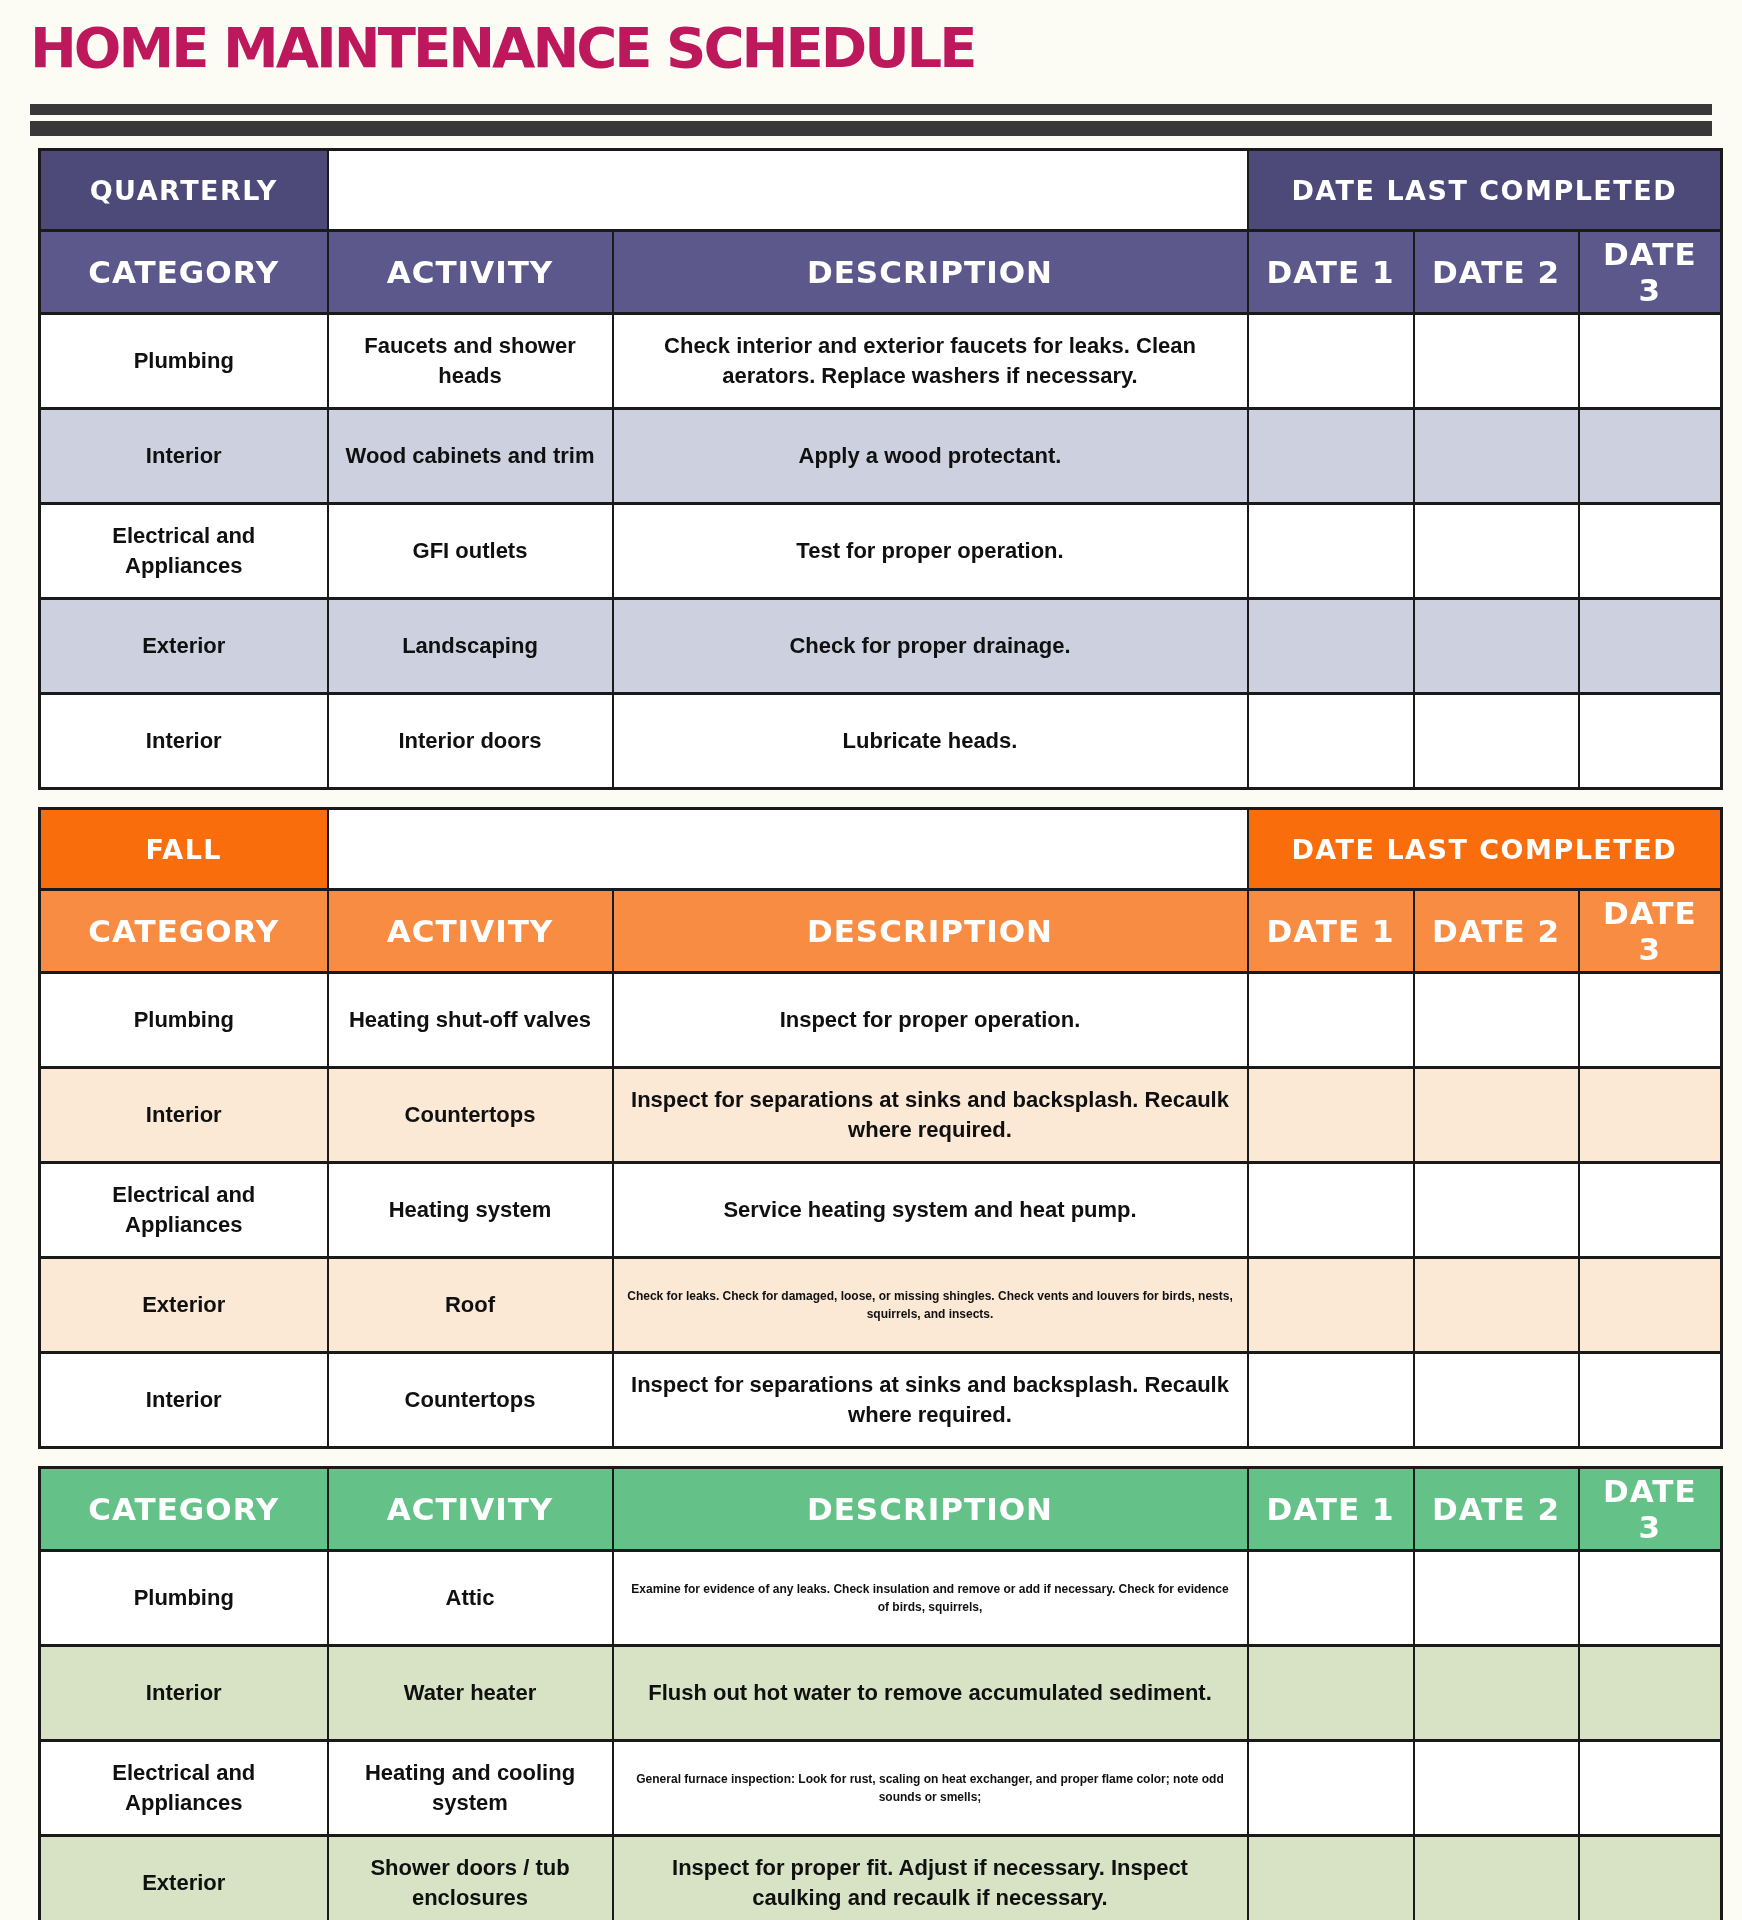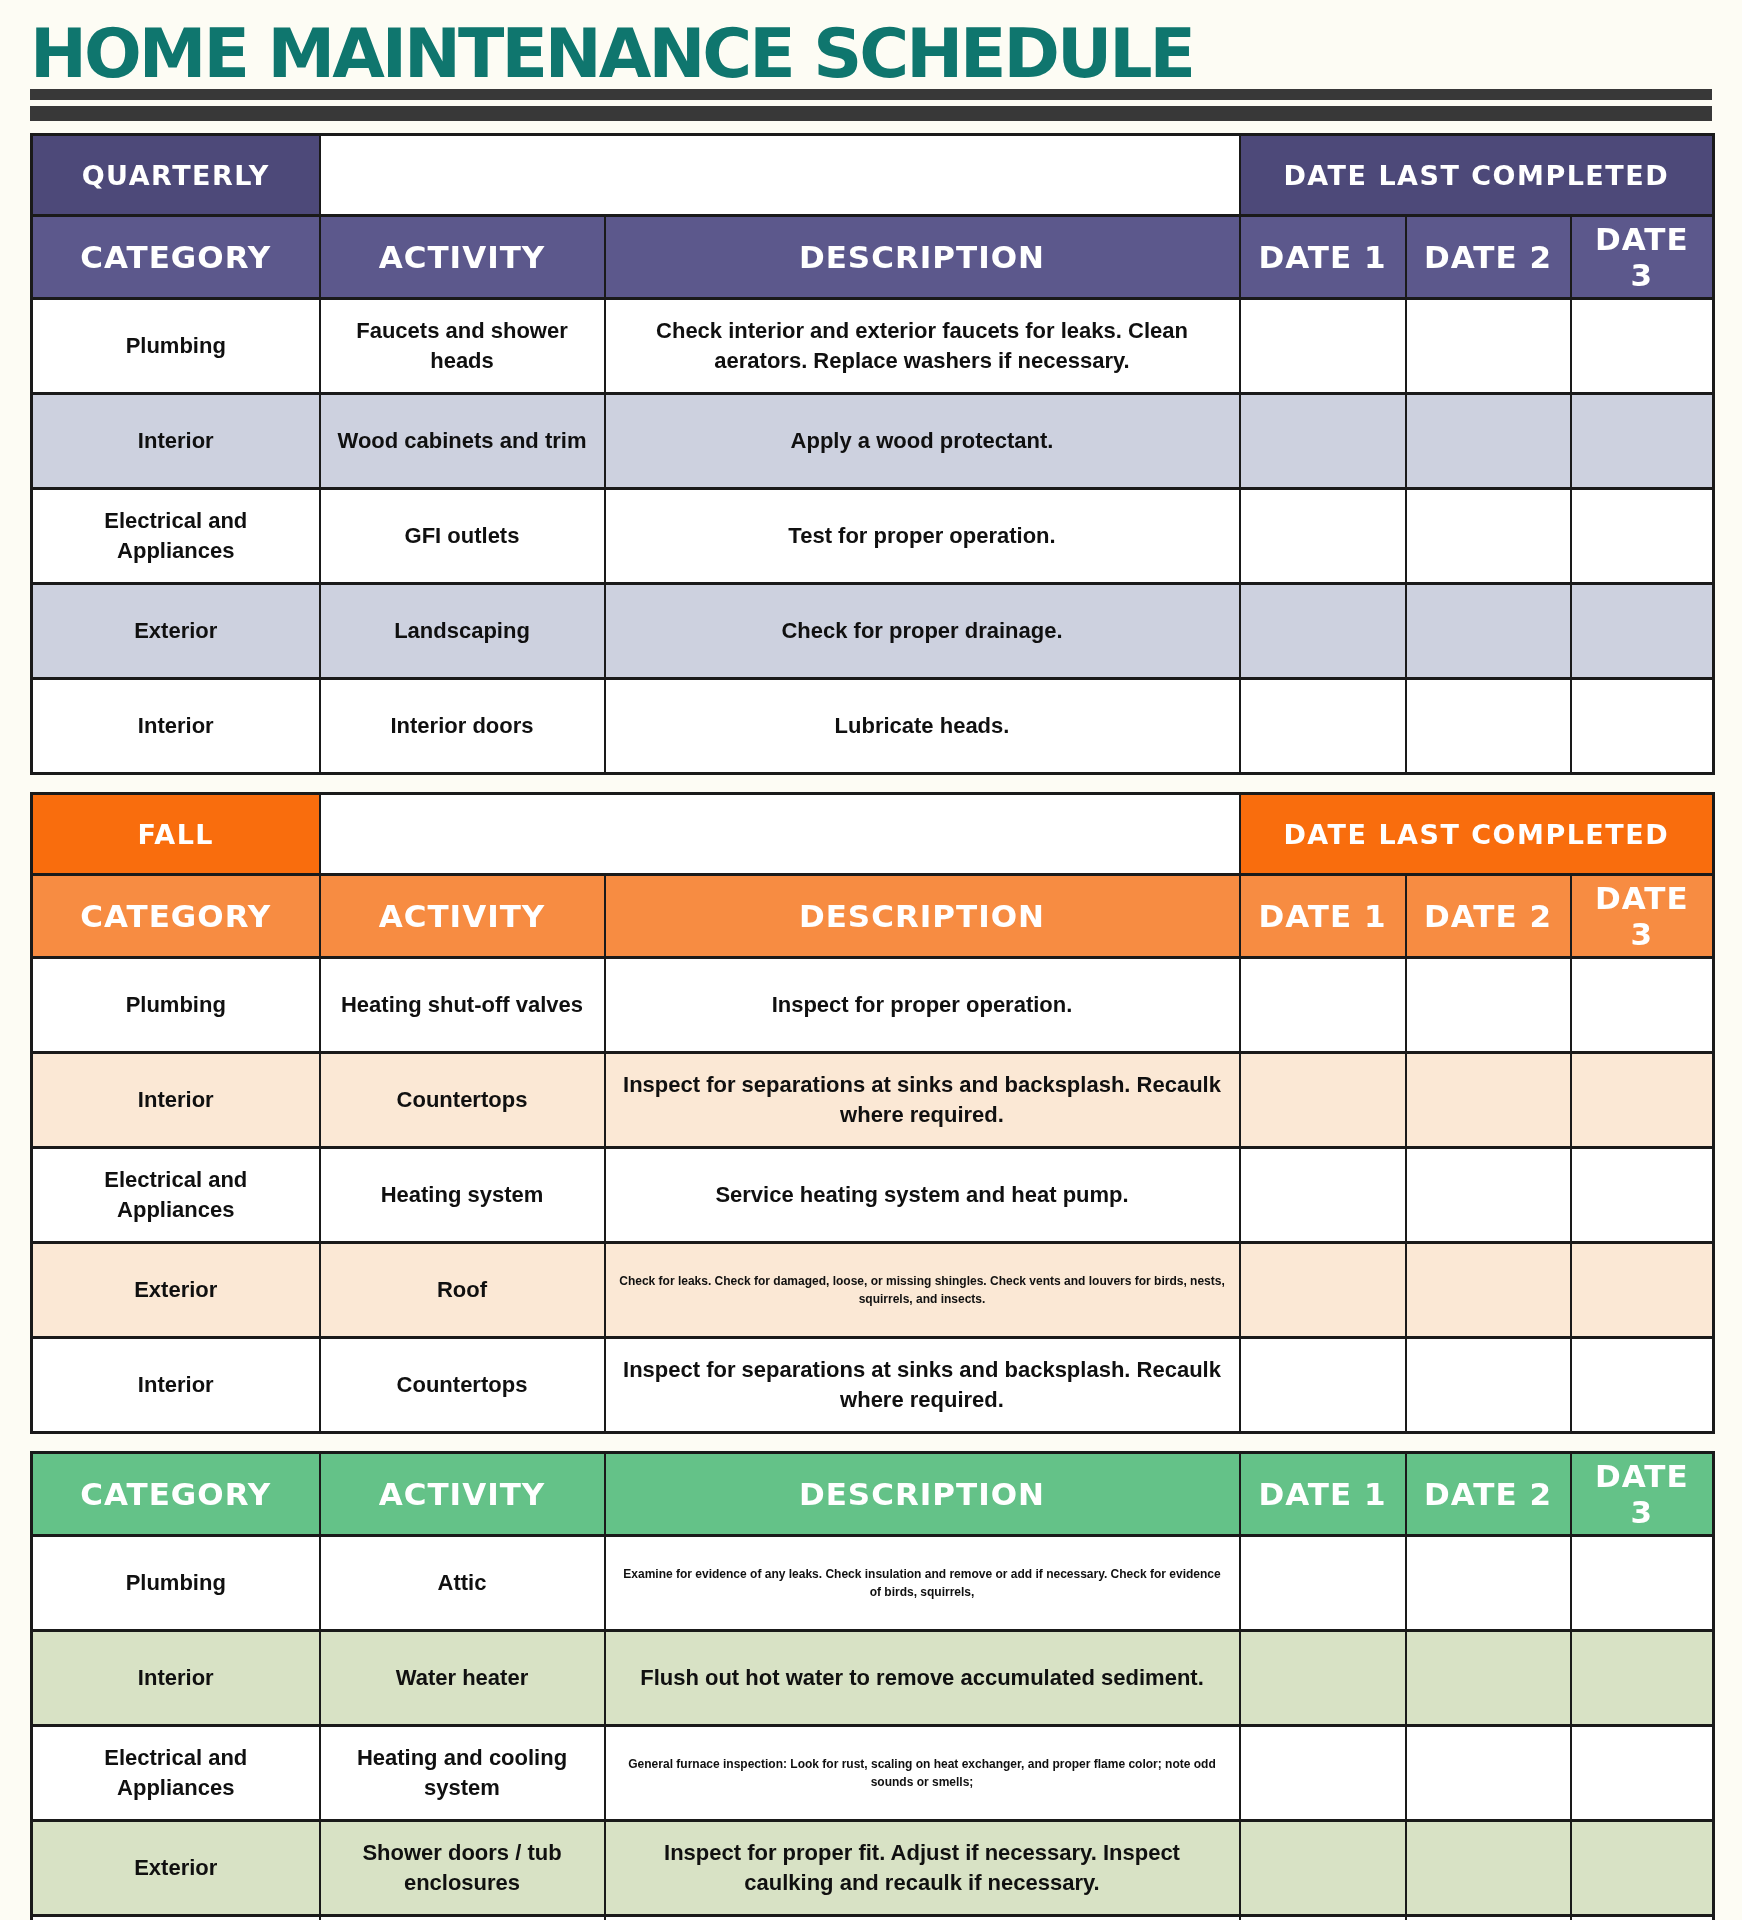--- a/index.html
+++ b/index.html
@@ -6,37 +6,37 @@
   body{
     width:1742px;height:1920px;overflow:hidden;
     background:#FDFCF4;
     font-family:"Liberation Sans",sans-serif;
     color:#101010;
   }
   .page{padding:20px 30px 0 30px;}
   .title{
     font-family:"DejaVu Sans",sans-serif;
     font-weight:700;
-    font-size:68px;
+    font-size:56px;
     line-height:1.0;
     letter-spacing:-3px;
-    color:#0f766e;
-    margin:0 0 1px 0;
+    color:#be185d;
+    margin:0 0 28px 0;
     white-space:nowrap;
   }
   .bar{background:#383838;width:1682px;}
   .bar1{height:11px;margin-bottom:6px;}
   .bar2{height:15px;margin-bottom:12px;}
 
   table.sched{
     border-collapse:collapse;
     table-layout:fixed;
     width:1682px;
     background:#ffffff;
-    margin:0 0 17px 0;
+    margin:0 0 17px 8px;
     border:3px solid #1A1A1A;
   }
   .sched td{
     border:2px solid #1A1A1A;
     border-top-width:3px;
     border-bottom-width:3px;
     text-align:center;
     vertical-align:middle;
     padding:4px 12px;
     overflow:hidden;

